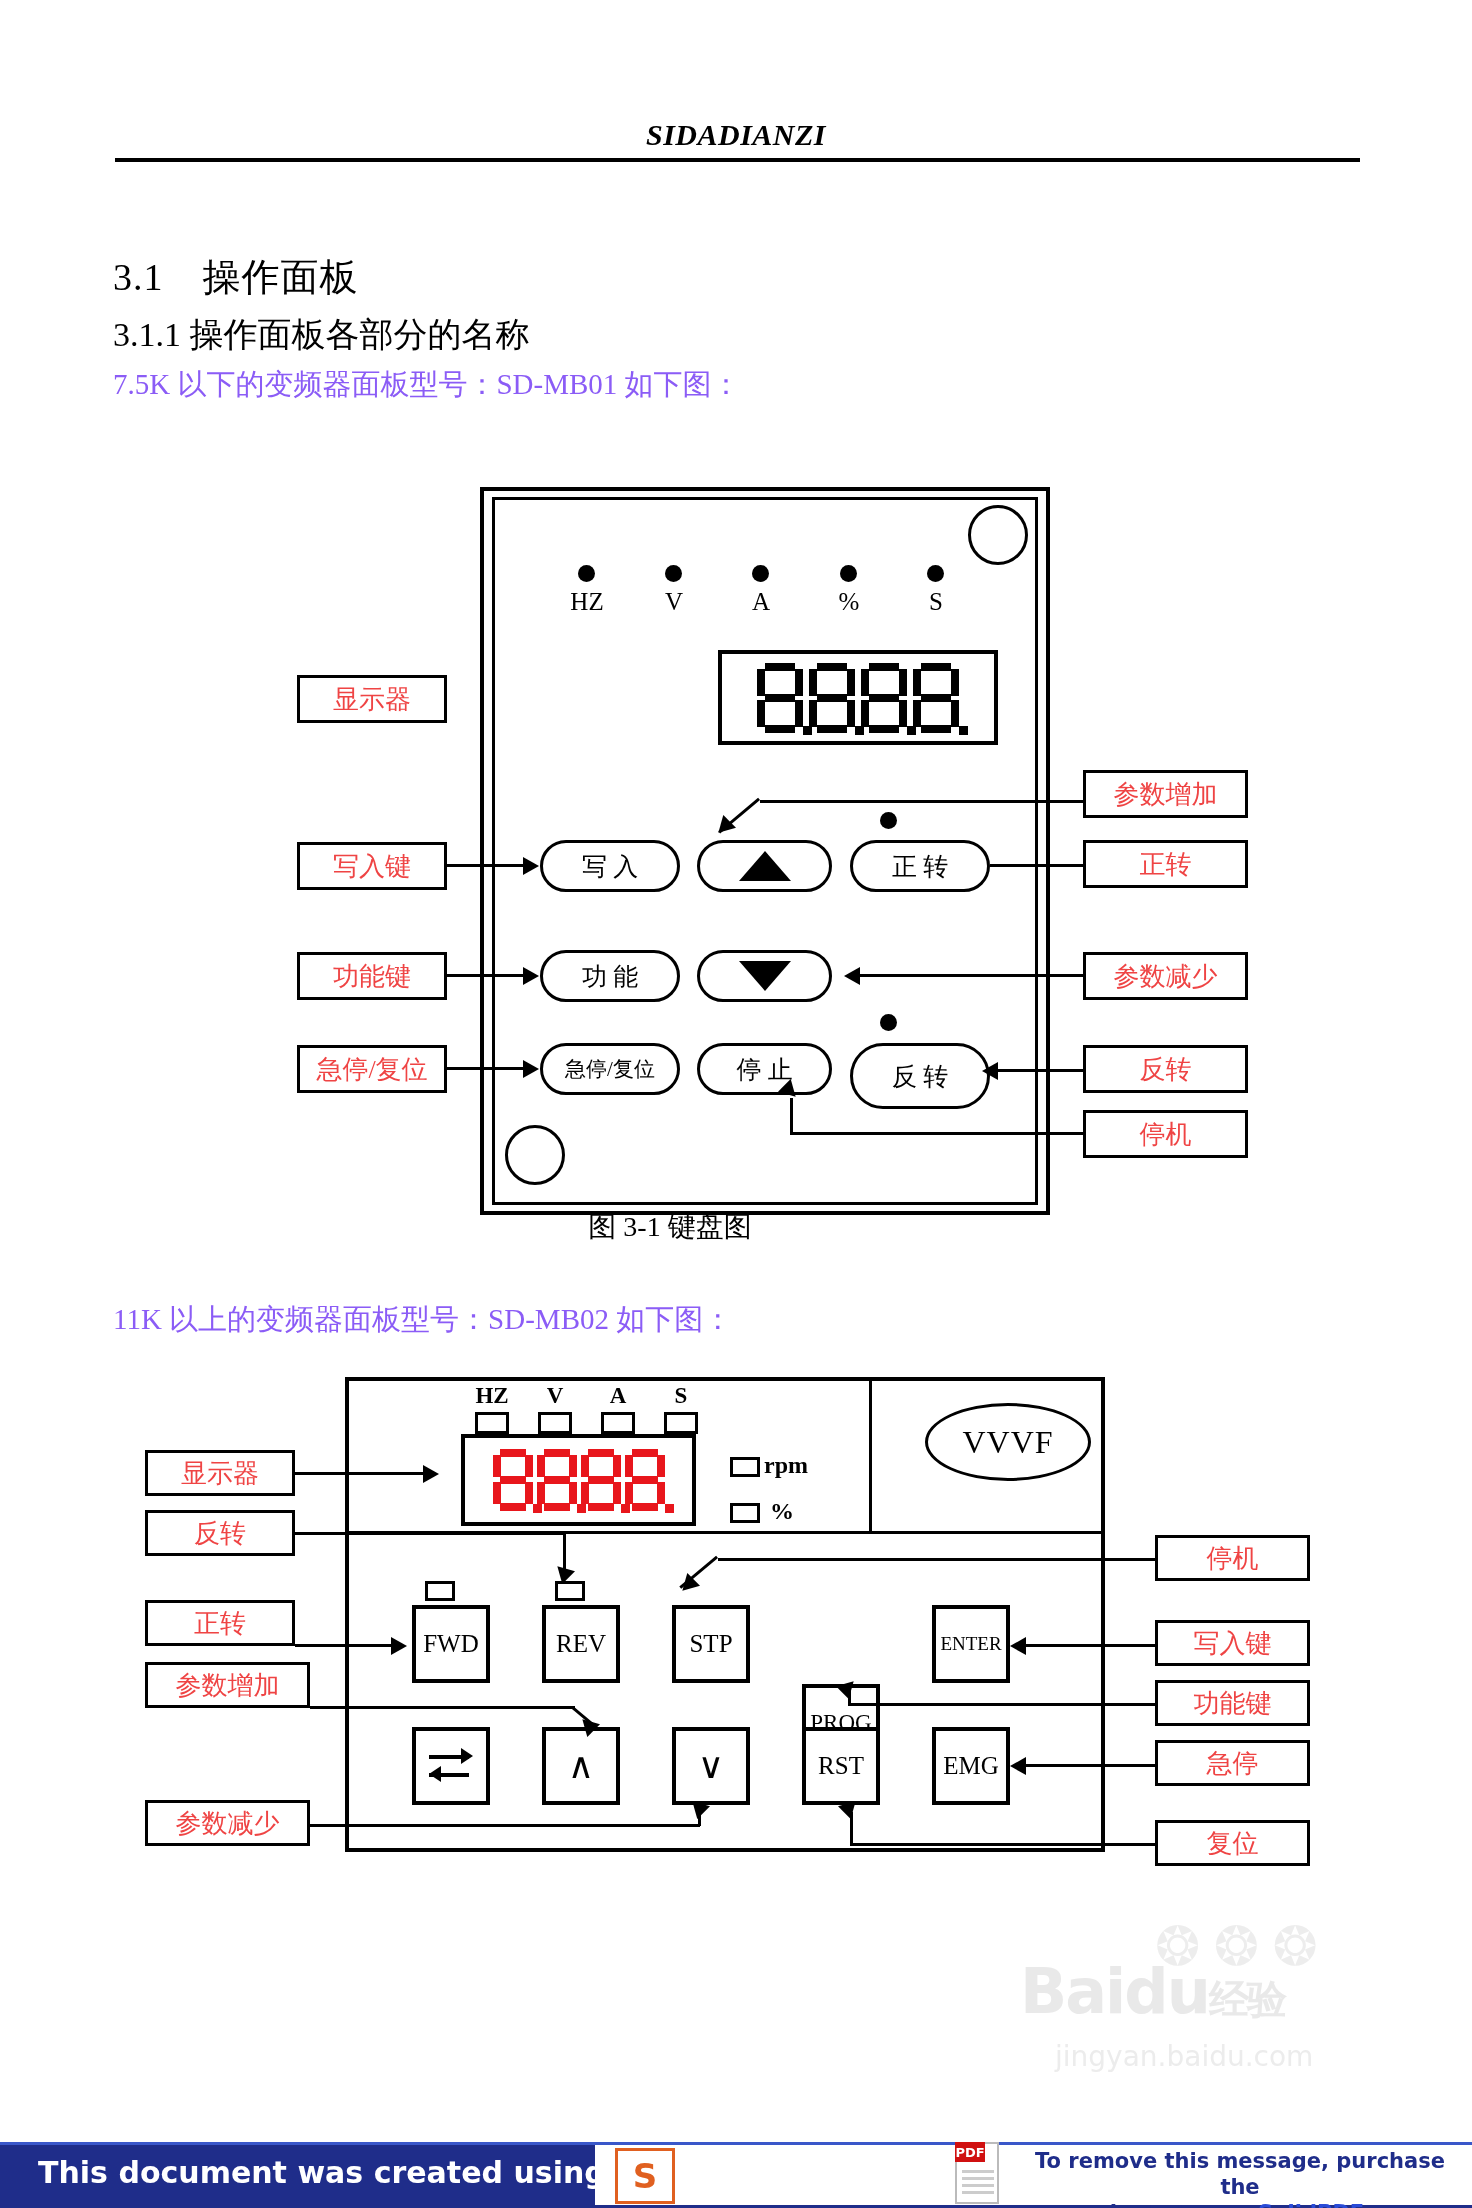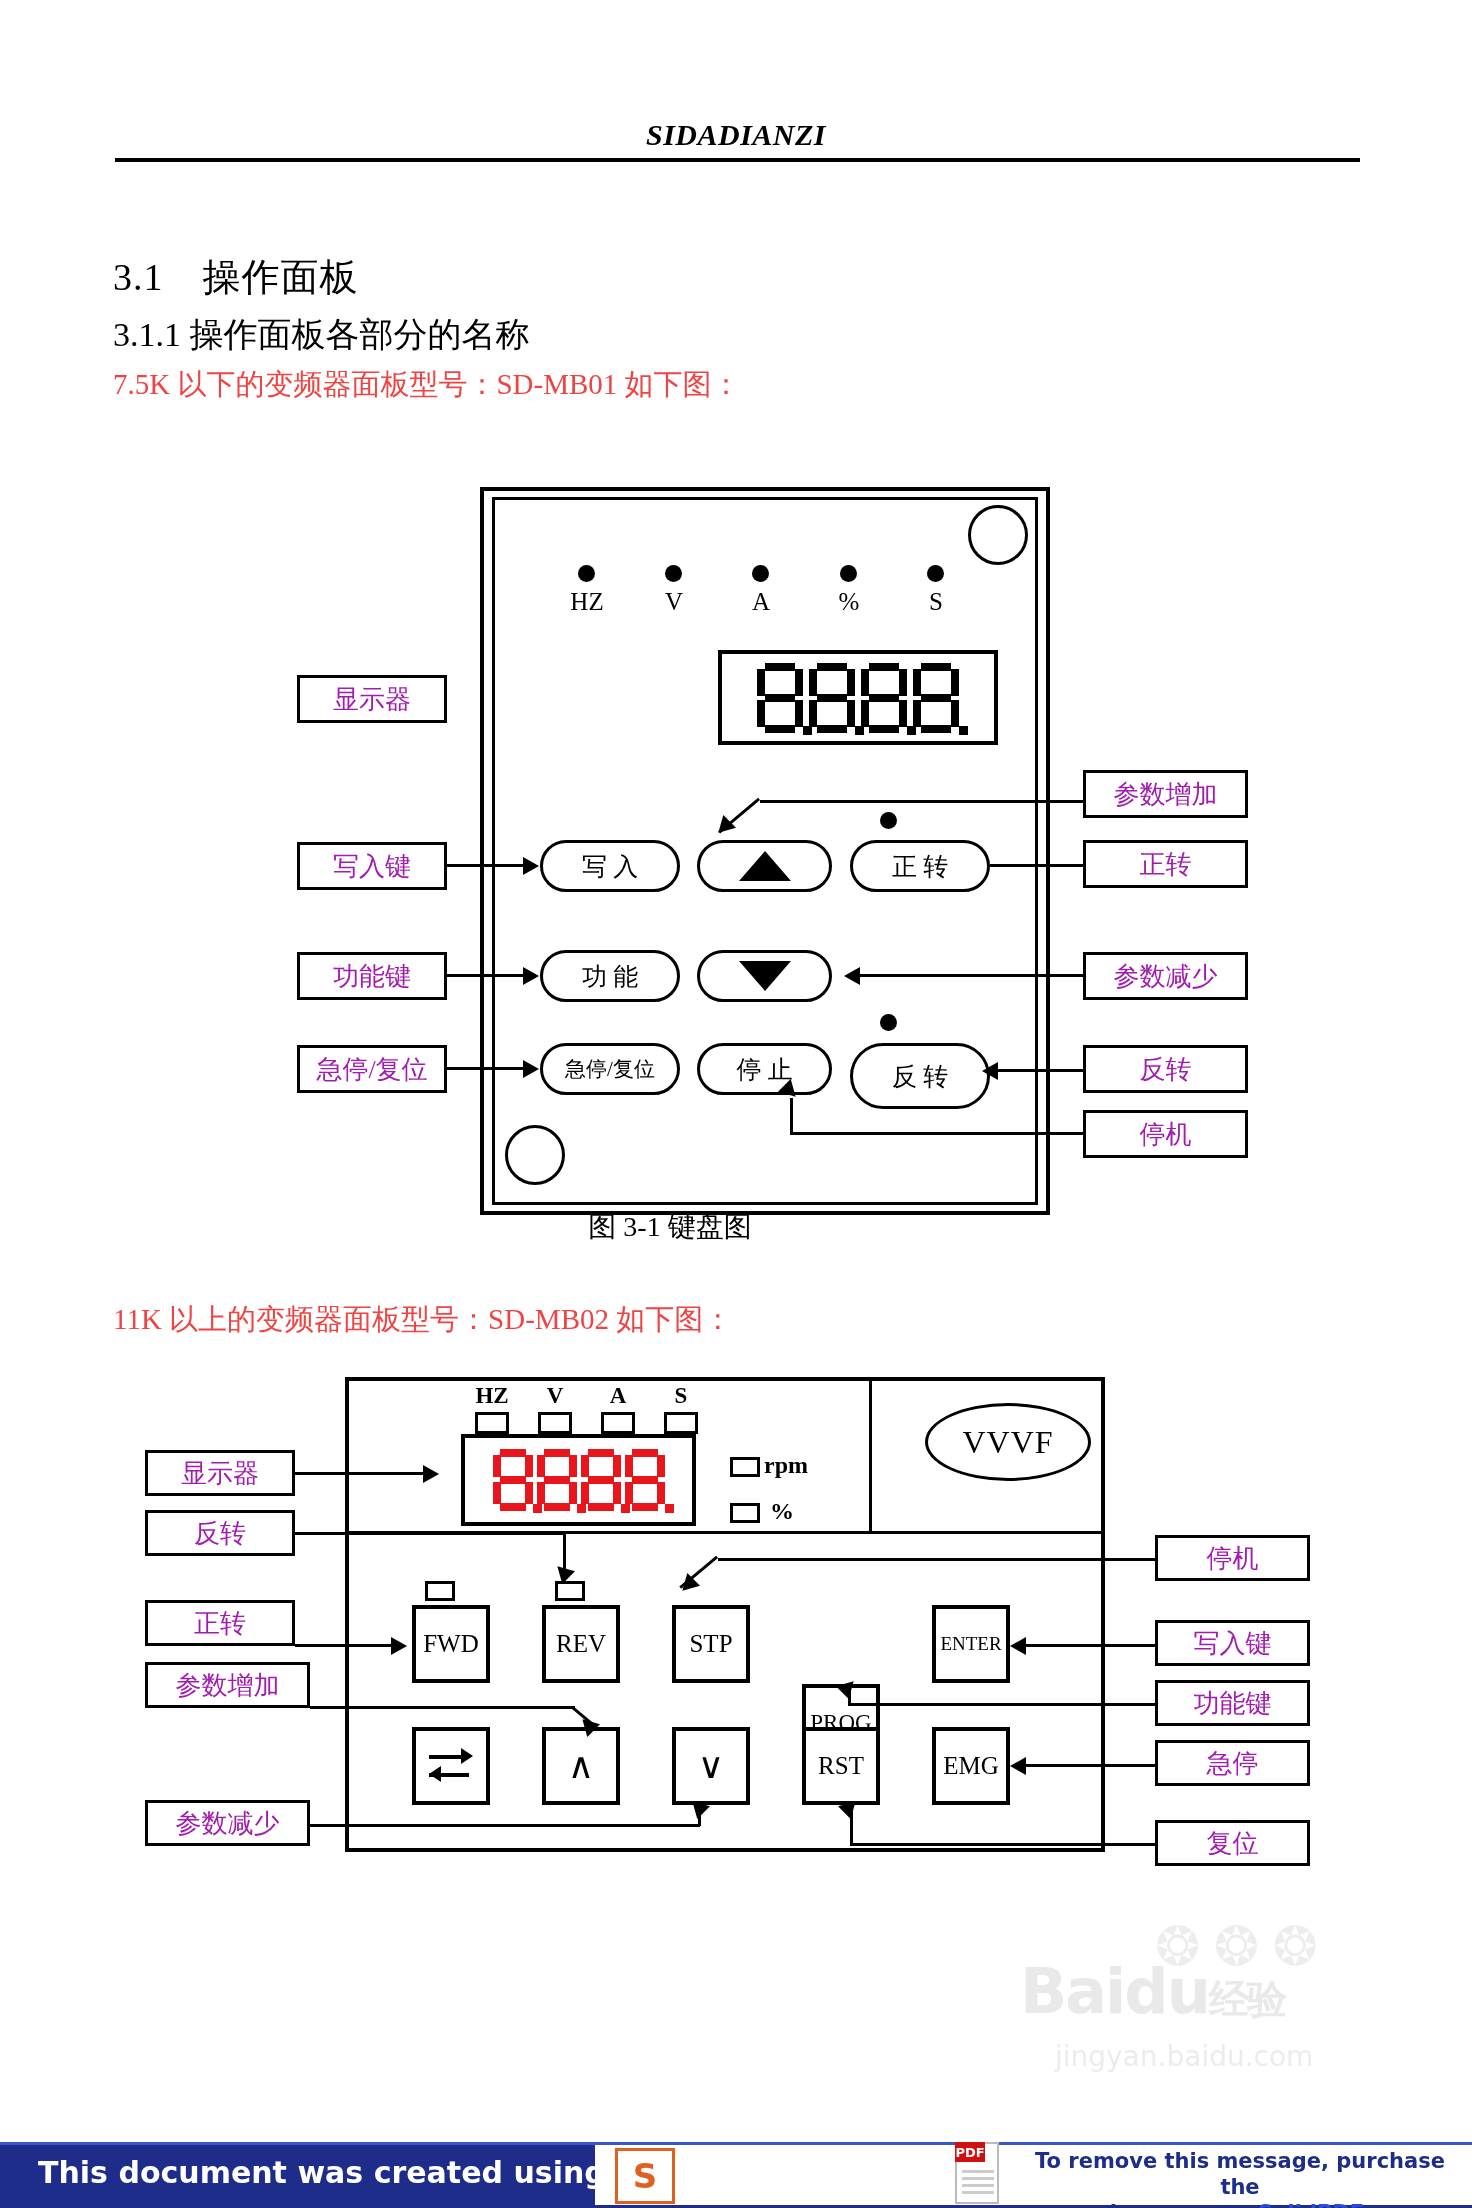--- a/index.html
+++ b/index.html
@@ -31,37 +31,37 @@
   .h2{
     position:absolute;left:113px;top:252px;
     font-size:38px;color:#000;font-family:"Liberation Serif",serif;
     letter-spacing:1px;
   }
   .h3{
     position:absolute;left:113px;top:312px;
     font-size:34px;color:#000;font-family:"Liberation Serif",serif;
   }
   .body-line{
-    position:absolute;font-size:29px;color:#ef4444;font-family:"Liberation Serif",serif;
+    position:absolute;font-size:29px;color:#8b5cf6;font-family:"Liberation Serif",serif;
   }
   .p1{left:113px;top:365px;}
   .p2{left:113px;top:1300px;}
 
   .figcap{
     position:absolute;width:1340px;left:0;text-align:center;
     font-size:28px;color:#000;font-family:"Liberation Serif",serif;
   }
   .cap1{top:1208px;}
   .cap2{top:1870px;}
 
   
   .callout{
     position:absolute;border:3px solid #000;background:#fff;
     display:flex;align-items:center;justify-content:center;
-    font-size:26px;color:#a21caf;font-family:"Liberation Serif",serif;
+    font-size:26px;color:#ef4444;font-family:"Liberation Serif",serif;
     box-sizing:border-box;white-space:nowrap;
   }
 
   
   .lh{position:absolute;height:3px;background:#000;}
   .lv{position:absolute;width:3px;background:#000;}
   .arrow-r{position:absolute;width:0;height:0;
     border-top:9px solid transparent;border-bottom:9px solid transparent;
     border-left:16px solid #000;}
   .arrow-l{position:absolute;width:0;height:0;

